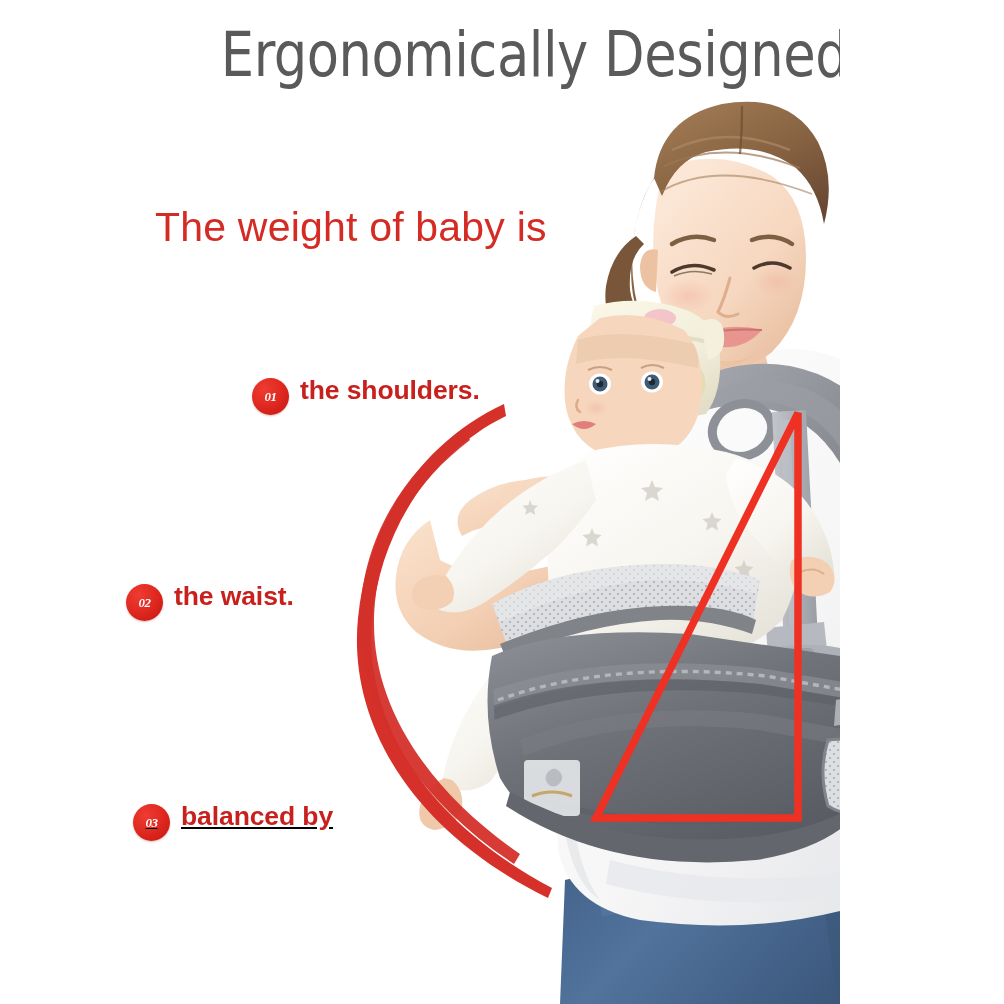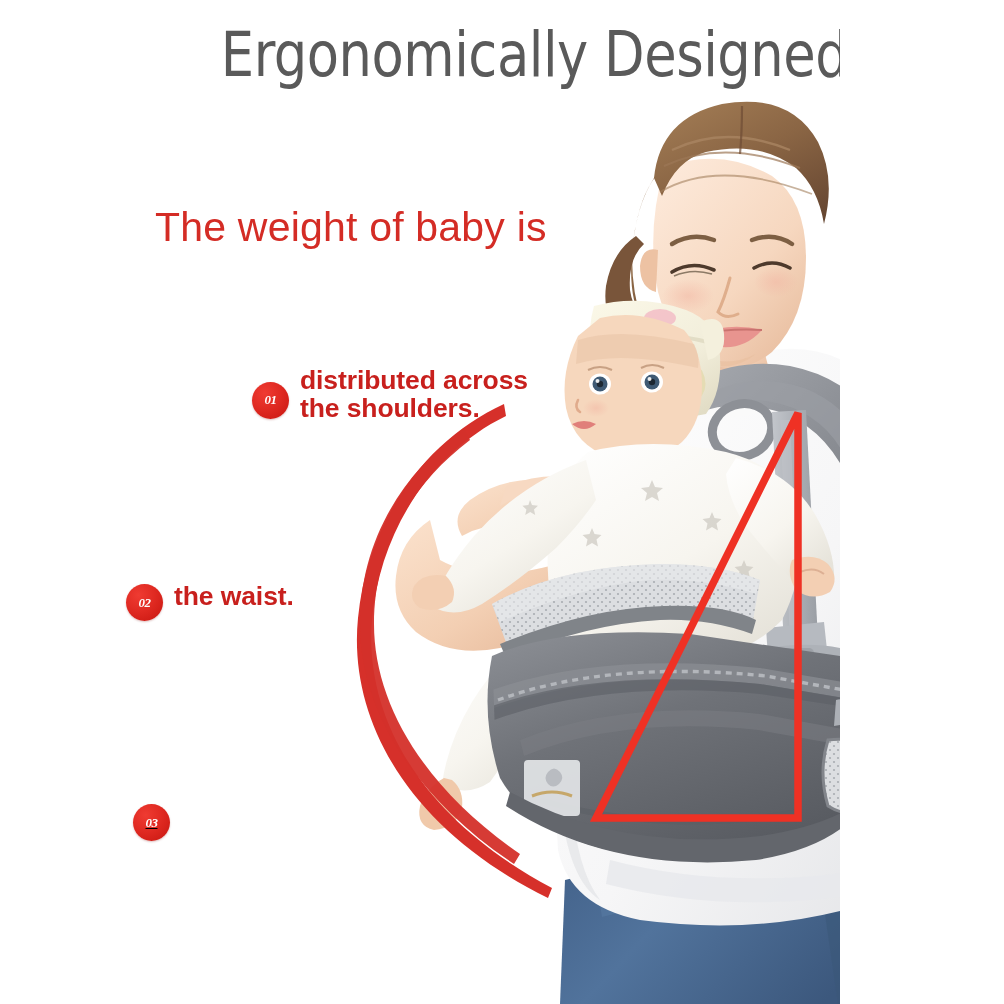--- a/index.html
+++ b/index.html
@@ -352,31 +352,31 @@
              C 412 796, 360 708, 360 624
              C 360 550, 394 480, 464 428
              Z" fill="#d4302a" opacity="0.95"></path>
 
     <path d="M798 413 L596 818 L798 818 Z" fill="none" stroke="#ef3124" stroke-width="7.5" stroke-linejoin="miter" stroke-linecap="square"></path>
   </svg>
 
   <div class="callout" id="callout-01">
     <div class="badge">01</div>
     <div class="ctext">
-      <span class="l1">distributed across</span>
       <span class="l2">the shoulders.</span>
     </div>
   </div>
 
   <div class="callout" id="callout-02">
     <div class="badge">02</div>
     <div class="ctext">
       <span class="l2">the waist.</span>
     </div>
   </div>
 
   <div class="callout" id="callout-03">
     <div class="badge">03</div>
     <div class="ctext">
+      <span class="l1">balanced by</span>
     </div>
   </div>
 
 </div>
 
 </body></html>

